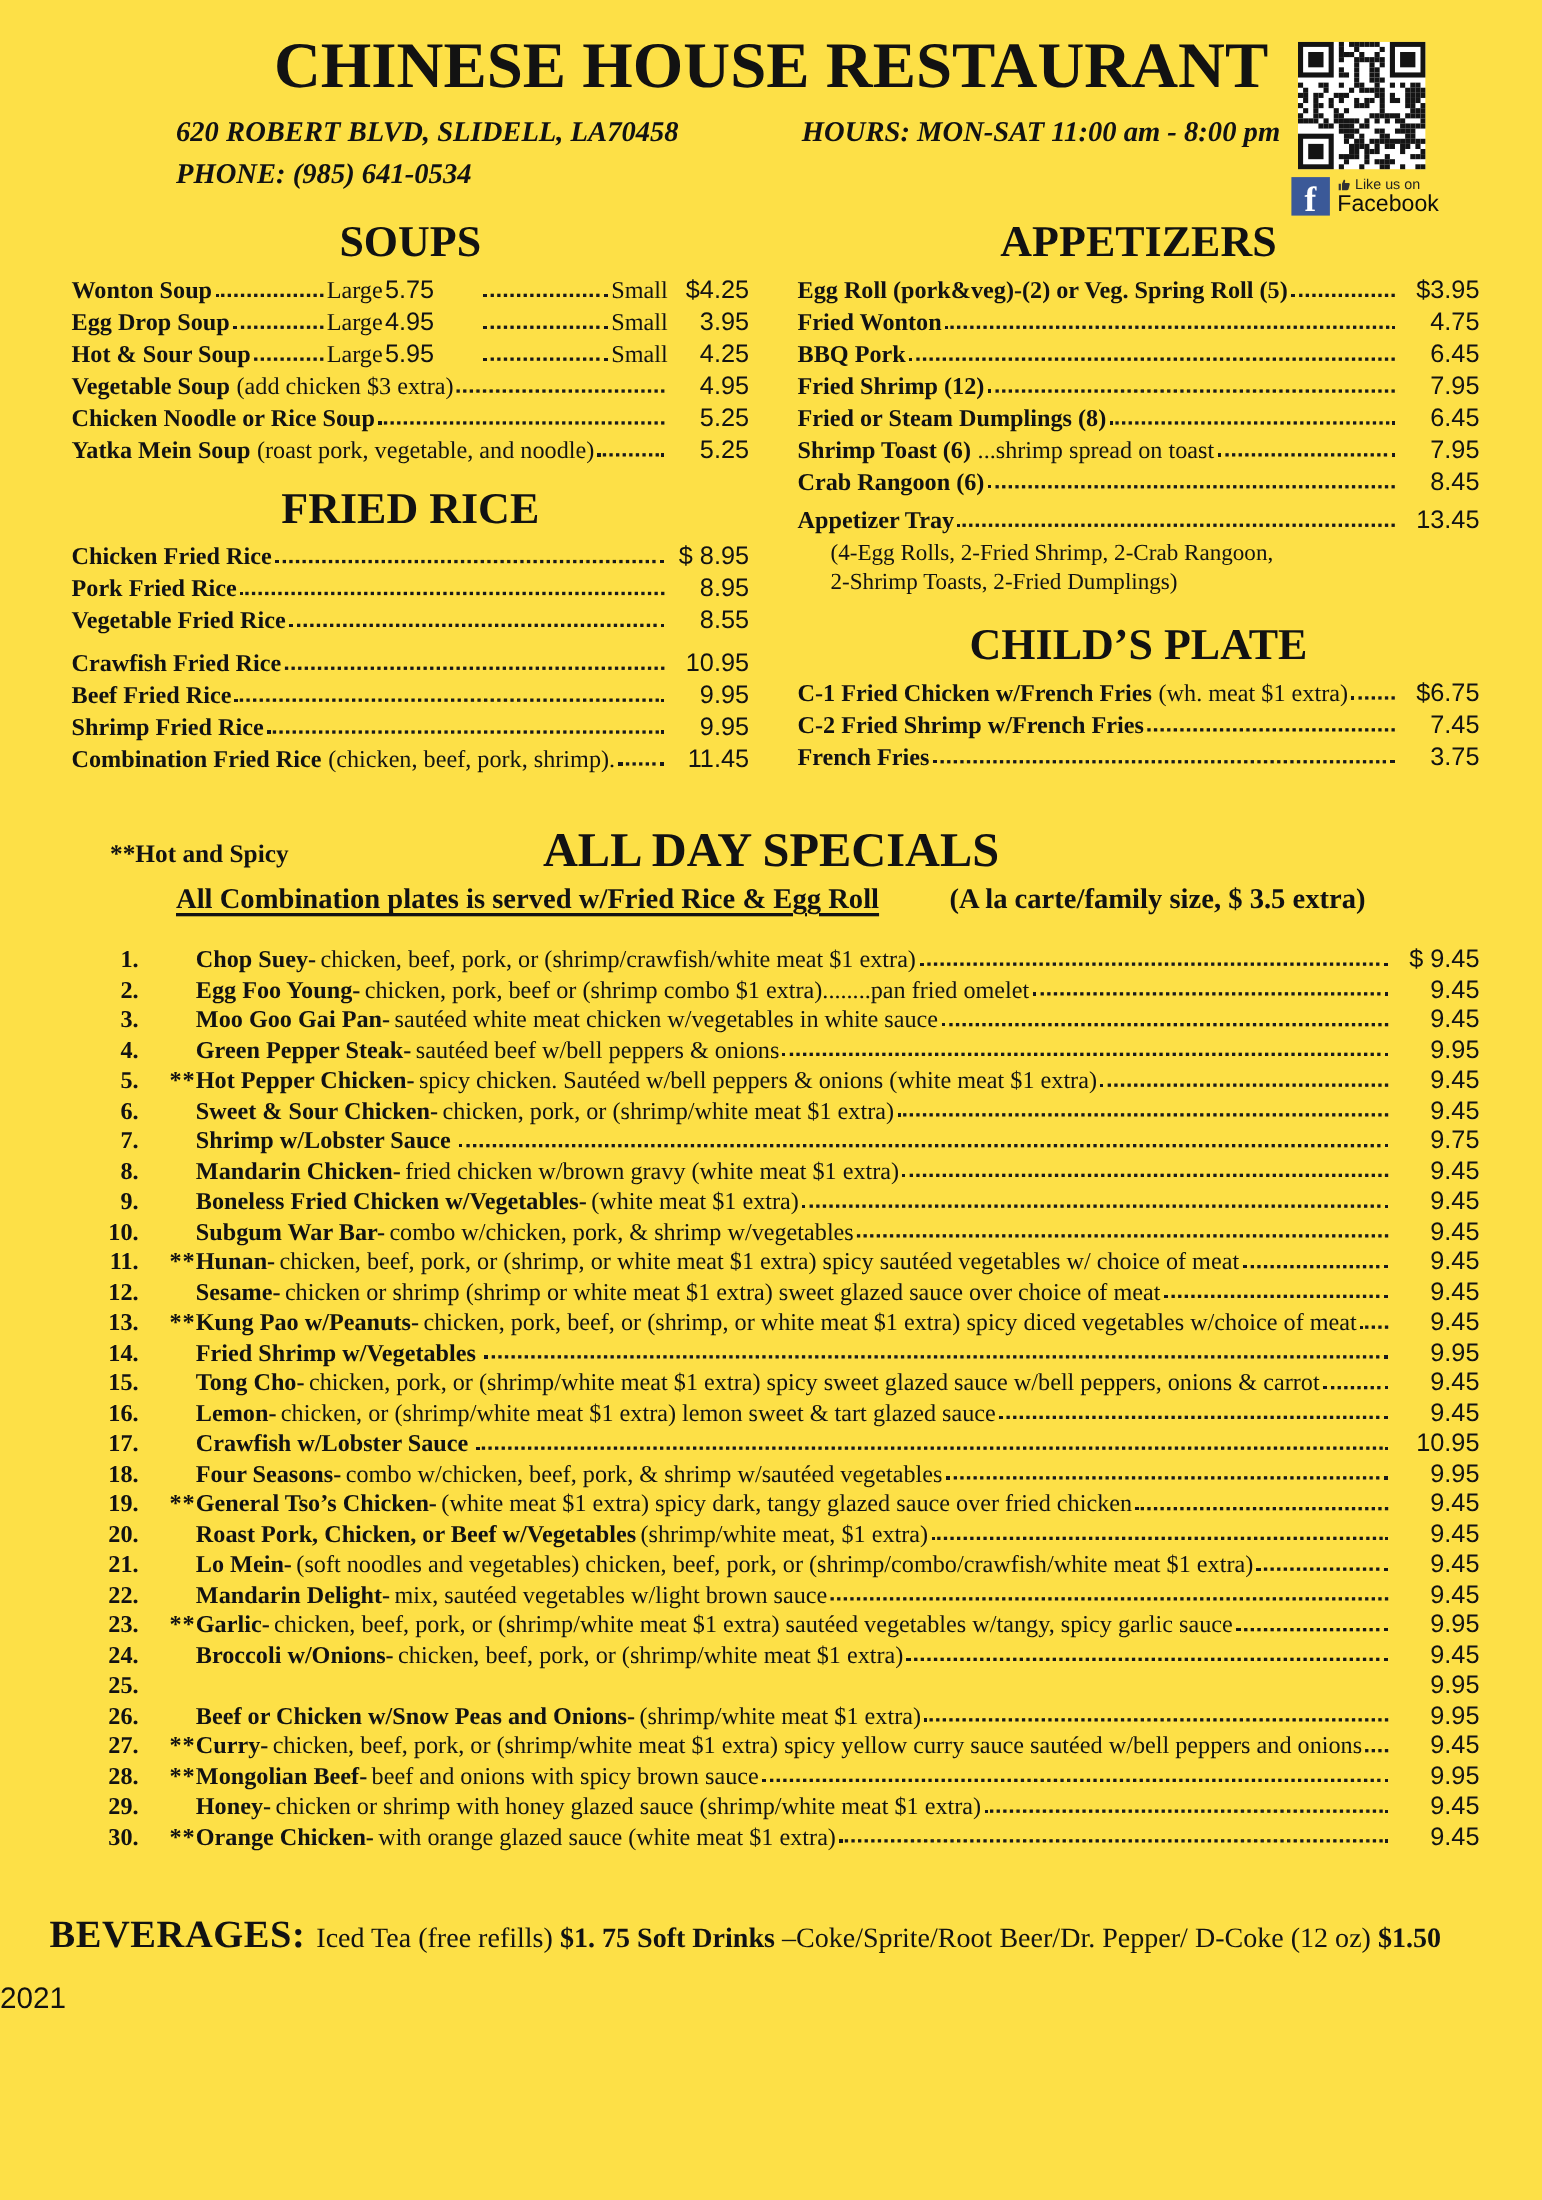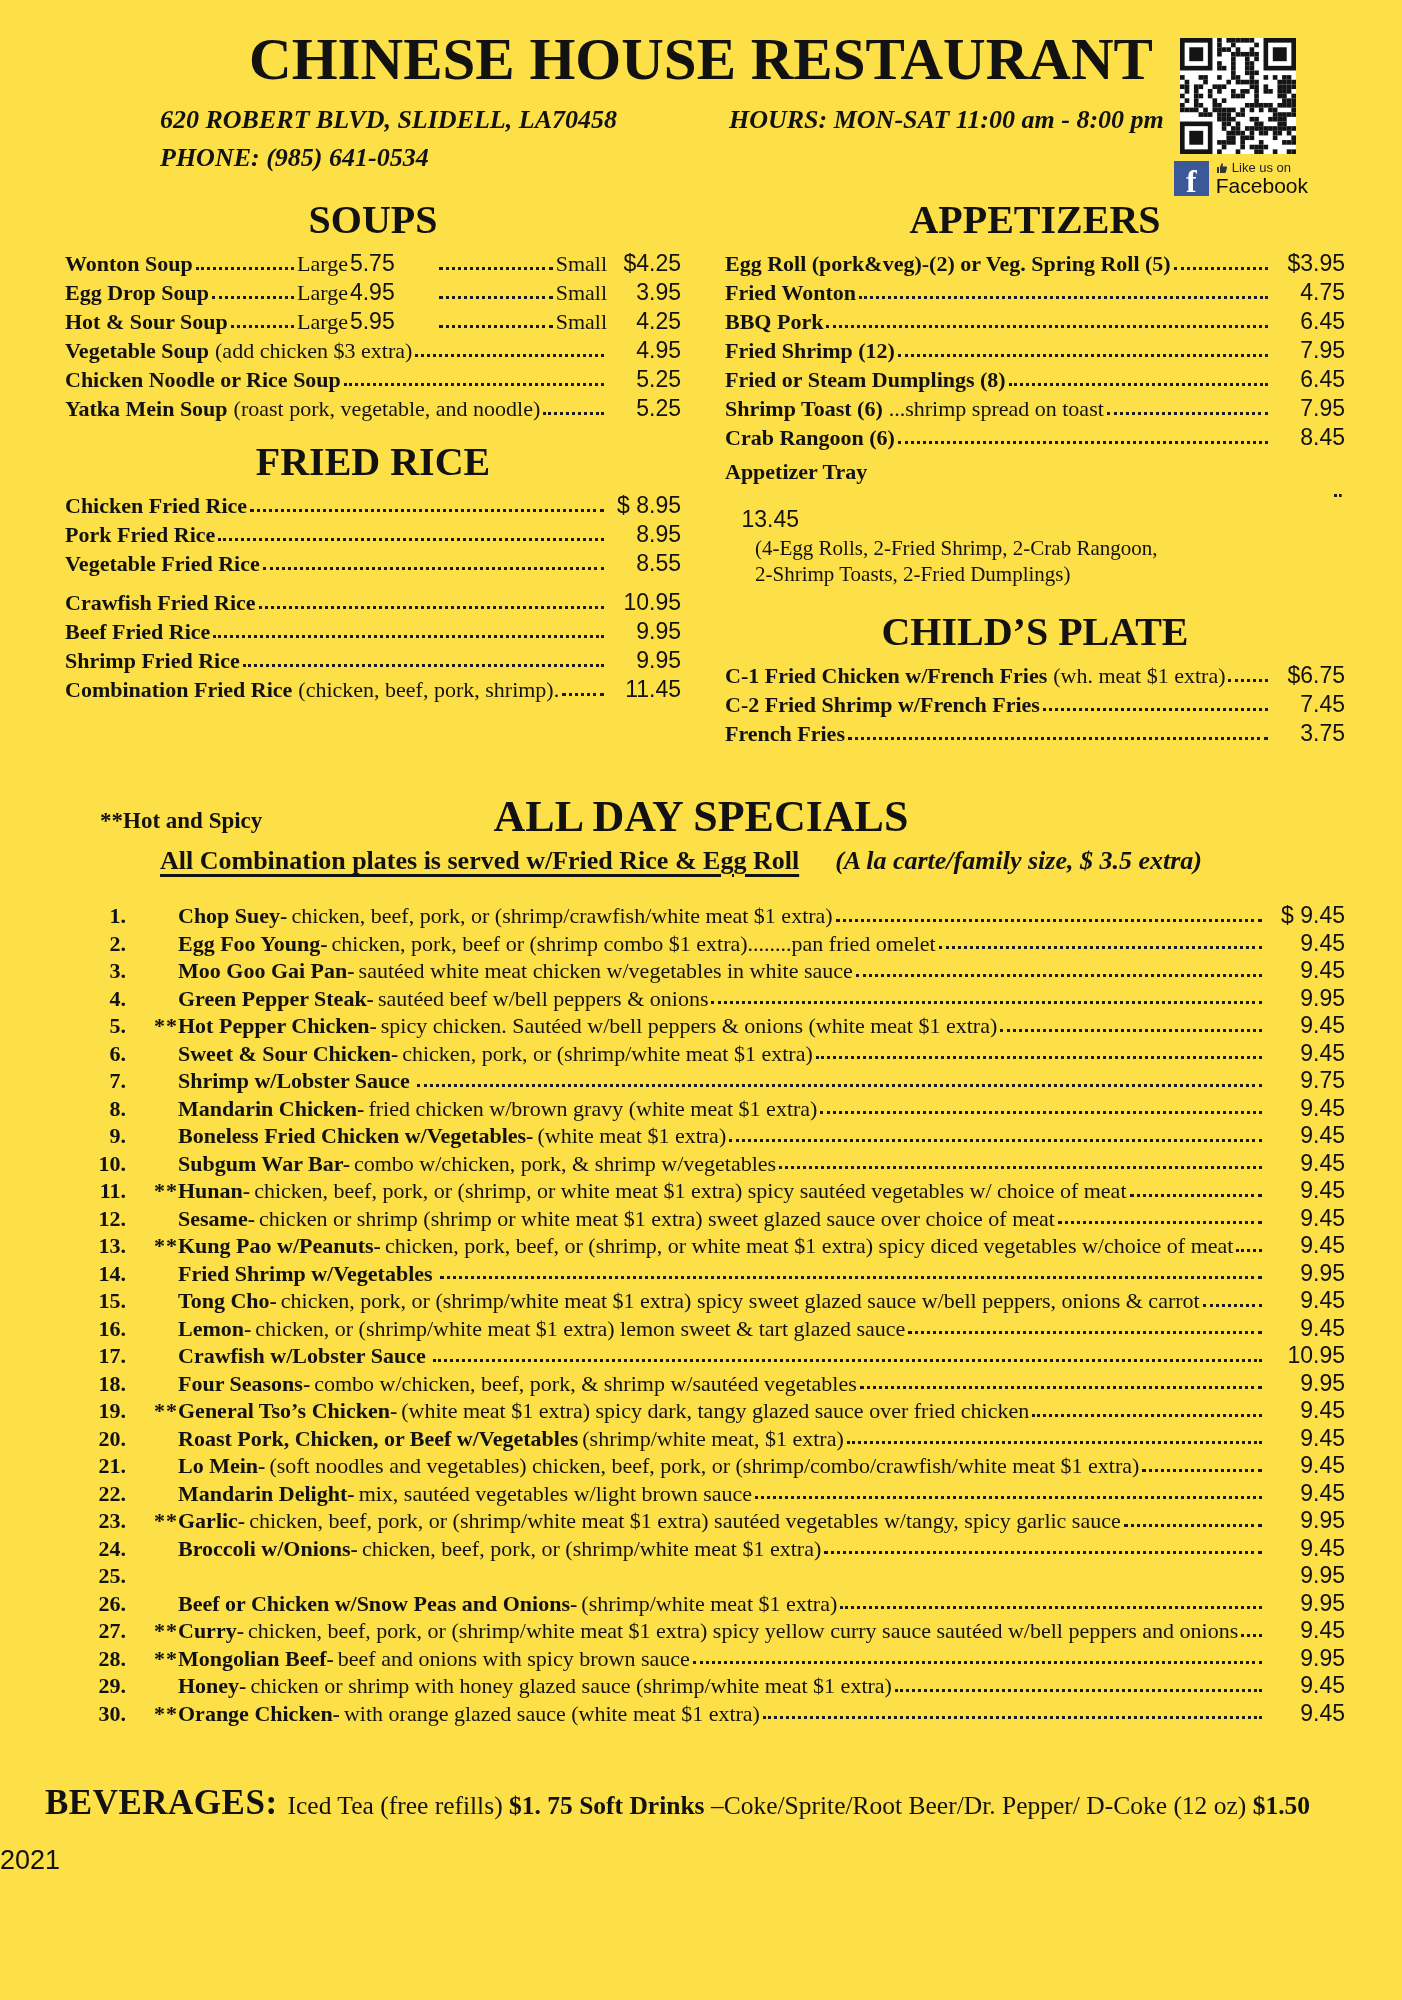--- a/index.html
+++ b/index.html
@@ -34,31 +34,31 @@
   .mname{font-weight:bold;}
   .mnote{margin-left:6px;}
   .leader{flex:1 1 8px;min-width:8px;border-bottom:3px dotted #191919;align-self:flex-end;margin:0 3px 8px 3px;}
   .leader.blank{border-bottom:none;}
   .price{font-family:"Liberation Sans","DejaVu Sans",sans-serif;font-size:23px;}
   .price.end{flex:0 0 auto;min-width:74px;text-align:right;}
   .price.mid{min-width:86px;text-align:left;padding-left:2px;}
   .size-label{font-weight:400;}
   .sized .ngroup{display:flex;flex:0 0 232px;align-items:baseline;}
   .grp.g2{margin-top:10px;}
-  #apps-list .mrow:nth-child(8){margin-top:6px;flex-direction:column;}
+  #apps-list .mrow:nth-child(8){margin-top:6px;}
   .tray{font-size:21px;line-height:26px;padding-left:30px;margin-top:2px;}
 
   
   .specials{margin-top:46px;}
   .sp-head{position:relative;}
   .hot-note{position:absolute;left:100px;top:14px;font-weight:bold;font-size:23px;}
   .sp-title{text-align:center;font-size:44px;font-weight:bold;margin:0;line-height:1.05;}
   .sp-sub{display:flex;align-items:baseline;margin:6px 0 0 160px;font-weight:bold;font-size:26px;}
   .sub-u{text-decoration:underline;text-decoration-thickness:2.5px;text-underline-offset:5px;}
-  .sub-note{margin-left:36px;font-style:italic;}
+  .sub-note{margin-left:64px;}
   #sp-list{margin:26px 57px 0 88px;}
   .sp-row{display:flex;align-items:baseline;white-space:nowrap;line-height:27.5px;height:27.5px;font-size:22px;}
   .sp-num{flex:0 0 38px;text-align:right;font-weight:bold;padding-right:4px;}
   .sp-stars{flex:0 0 48px;text-align:right;font-weight:bold;letter-spacing:1px;}
   .sp-name{font-weight:bold;margin-right:4px;}
   .sp-price{font-family:"Liberation Sans","DejaVu Sans",sans-serif;font-size:23px;flex:0 0 auto;min-width:80px;text-align:right;}
 
   
   .bev{margin:56px 40px 0 45px;white-space:nowrap;}
   .bev-label{font-weight:bold;font-size:35px;letter-spacing:0.5px;margin-right:10px;}

